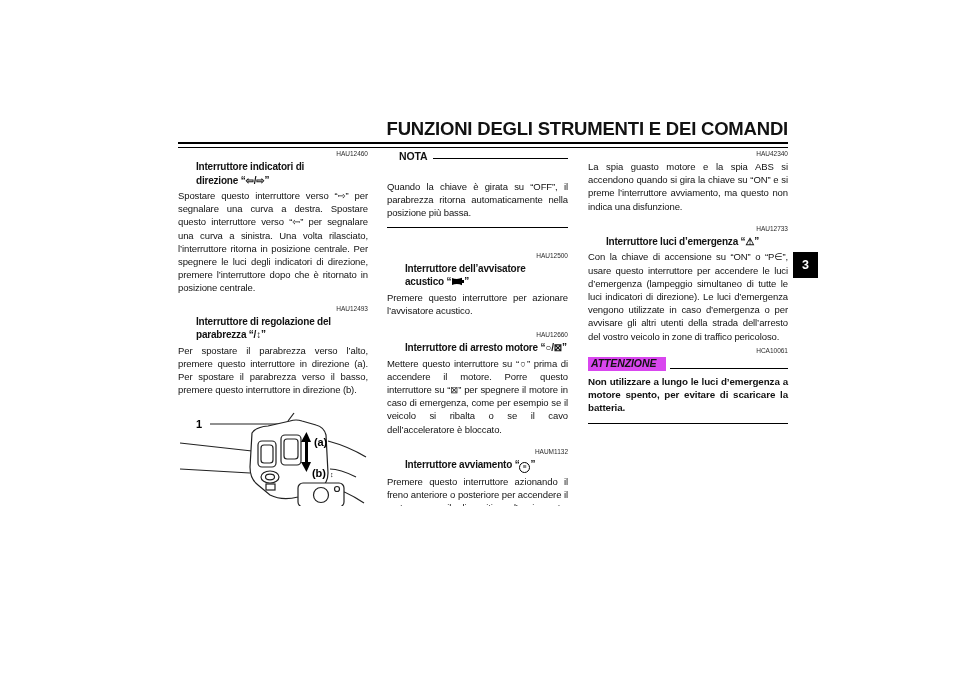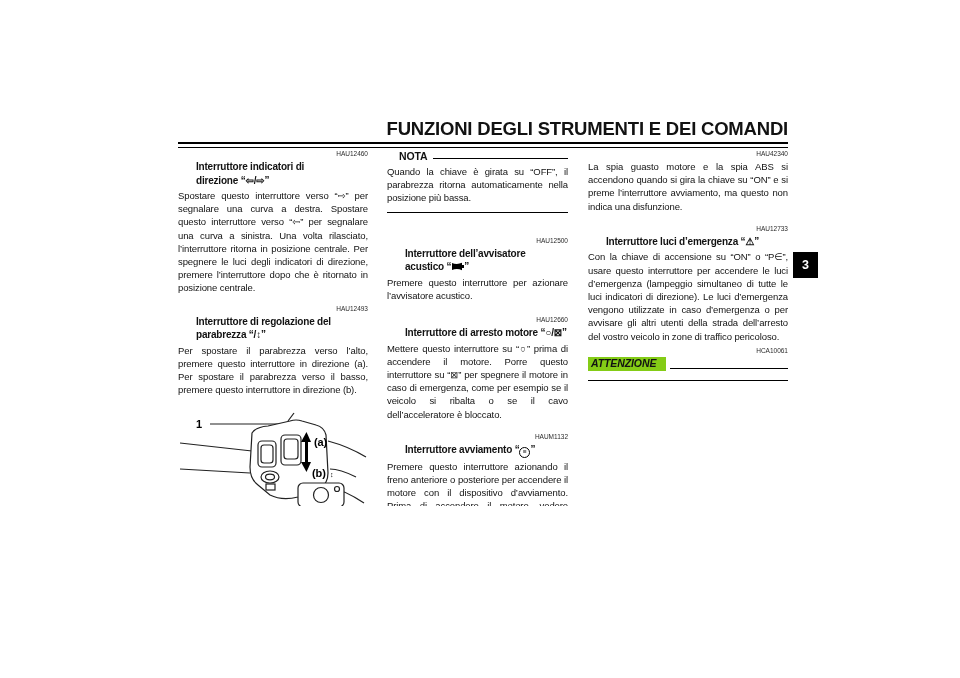--- a/index.html
+++ b/index.html
@@ -22,28 +22,28 @@
         letter-spacing:0;margin-bottom:2px;}
   .h{font-weight:bold;font-size:10px;line-height:13.5px;letter-spacing:-0.2px;margin-bottom:2px;}
   .h .bl{white-space:nowrap;padding-left:18px;}
   .p{text-align:justify;}
   .p-bold{font-weight:bold;text-align:justify;font-size:9.8px;}
 
   .mt-a{margin-top:10px;} .mt-b{margin-top:24px;} .mt-c{margin-top:14px;}
   .mt-d{margin-top:12px;} .mt-e{margin-top:4px;}
 
   
-  .nota-head{display:flex;align-items:flex-end;margin-bottom:3px;padding-left:12px;}
+  .nota-head{display:flex;align-items:flex-end;margin-bottom:18px;padding-left:12px;}
   .nota-label{font-weight:bold;font-size:10.5px;line-height:12px;}
   .rule-tail{flex:1;border-bottom:1.4px solid #000;margin:0 0 3px 5px;}
   .nota-close{border-bottom:1.4px solid #000;margin-top:7px;}
 
   
   .att-head{display:flex;align-items:flex-end;margin:2px 0 4px;}
-  .att-badge{background:#84cc16;font-style:italic;font-weight:bold;font-size:10.5px;
+  .att-badge{background:#d946ef;font-style:italic;font-weight:bold;font-size:10.5px;
              line-height:13px;padding:0 10px 1px 3px;}
   .att-tail{flex:1;border-bottom:1.6px solid #000;margin:0 0 2px 4px;}
   .att-close{border-bottom:1.6px solid #000;margin-top:9px;}
 
   
   .circ-sym{display:inline-block;width:9px;height:9px;border:1px solid #000;border-radius:50%;
             font-size:6.5px;line-height:8.5px;text-align:center;vertical-align:-1px;letter-spacing:0;}
   .horn-icon{vertical-align:-1px;}
 
   
@@ -189,19 +189,20 @@
         </div>
       <div class="p">Con la chiave di accensione su “ON” o “P∈”, usare questo interruttore per accendere le luci d’emergenza (lampeggio simultaneo di tutte le luci indicatori di direzione). Le luci d’emergenza vengono utilizzate in caso d’emergenza o per avvisare gli altri utenti della strada dell’arresto del vostro veicolo in zone di traffico pericoloso.</div>
     </div>
 
     <div class="mt-e">
       <span class="code">HCA10061</span>
       <div class="att-head">
         <span class="att-badge">ATTENZIONE</span>
         <span class="att-tail"></span>
       </div>
+      <div class="p-bold">Non utilizzare a lungo le luci d’emergenza a motore spento, per evitare di scaricare la batteria.</div>
       <div class="att-close"></div>
     </div>
   </div>
 
   <div class="tab3">3</div>
   <div class="pagenum">3-15</div>
 </div>
 
 </body></html>

